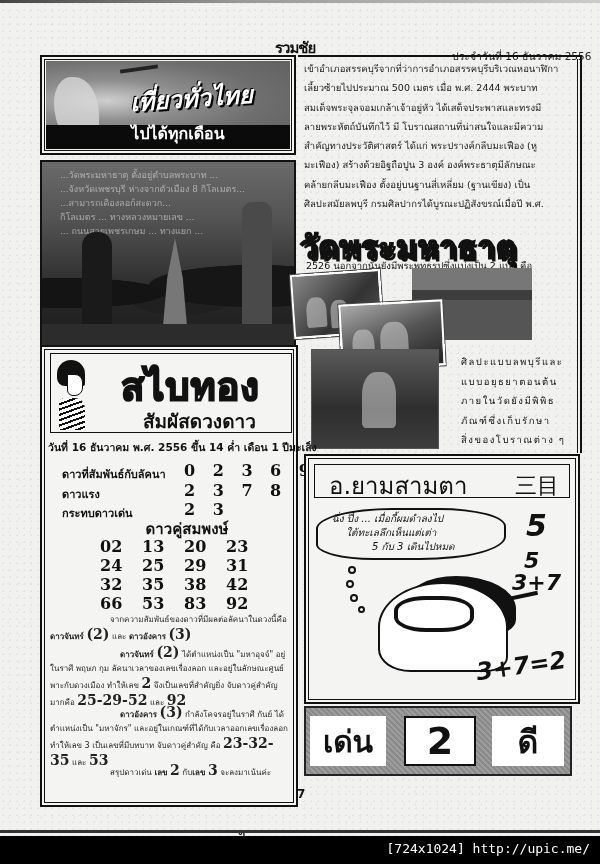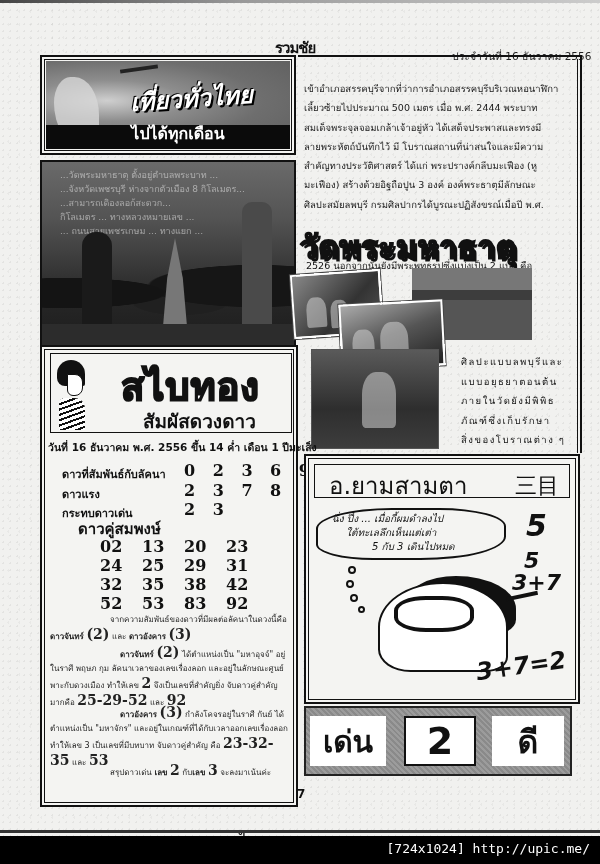--- a/index.html
+++ b/index.html
@@ -55,33 +55,33 @@
   .saithong .inner-hdr { position: absolute; left: 8px; top: 6px; width: 242px; height: 80px; border: 1px solid #111; }
   .saithong .girl { position: absolute; left: 6px; top: 6px; width: 34px; height: 70px; }
   .saithong .girl .hair { position: absolute; left: 0; top: 0; width: 28px; height: 26px; background: #111; border-radius: 14px 14px 2px 8px; }
   .saithong .girl .face { position: absolute; left: 10px; top: 14px; width: 16px; height: 22px; border: 1px solid #111; border-radius: 0 8px 8px 6px; background: #fff; }
   .saithong .girl .shirt { position: absolute; left: 2px; top: 38px; width: 26px; height: 32px; background: repeating-linear-gradient(160deg,#111 0 2px,#fff 2px 5px); border-radius: 6px 10px 0 0; }
   .saithong .logo { position: absolute; left: 70px; top: 2px; font-size: 38px; font-weight: bold; color: #fff; -webkit-text-stroke: 2px #111; letter-spacing: 1px; }
   .saithong .logo-sub { position: absolute; left: 92px; top: 52px; font-size: 19px; font-weight: bold; color: #111; }
   .saithong .dateline { position: absolute; left: 6px; top: 92px; font-size: 10.5px; font-weight: bold; white-space: nowrap; }
   .saithong .row { position: absolute; left: 20px; font-size: 11px; font-weight: bold; white-space: nowrap; }
   .saithong .row .num { position: absolute; left: 122px; top: -4px; font-family: "DejaVu Serif", serif; font-size: 16px; font-weight: bold; letter-spacing: 6px; }
-  .saithong .pairs-title { position: absolute; left: 0; right: 0; top: 162px; font-size: 15px; font-weight: bold; padding-left: 36px; }
+  .saithong .pairs-title { position: absolute; left: 0; right: 0; top: 162px; text-align: center; font-size: 15px; font-weight: bold; padding-left: 36px; }
   .saithong .pairs { position: absolute; left: 58px; top: 183px; width: 168px; display: grid; grid-template-columns: repeat(4, 42px); row-gap: 1px; }
   .saithong .pairs span { font-family: "DejaVu Serif", serif; font-weight: bold; font-size: 16px; line-height: 18px; }
   .saithong .para { position: absolute; left: 8px; right: 6px; font-size: 8px; line-height: 14px; color: #222; }
   .saithong .para b { font-weight: bold; }
   .saithong .big { font-family: "DejaVu Serif", serif; font-weight: bold; font-size: 14px; }
   .saithong .sign { position: absolute; right: 8px; top: 437px; font-size: 10px; white-space: nowrap; margin-top: 42px; }
   .saithong .sign .name { font-size: 17px; }
 
   
   .article-frame { position: absolute; left: 298px; top: 55px; width: 284px; height: 398px; border-right: 2px solid #111; border-top: 2px solid #111; }
   .article-frame::after { content:""; position:absolute; right:2px; top:2px; bottom:0; width:0; border-right: 1px solid #111; }
-  .article-text { position: absolute; left: 304px; top: 59px; width: 270px; font-size: 9.5px; line-height: 19.3px; color: #1a1a1a; text-align: justify; margin-top: 20px; }
+  .article-text { position: absolute; left: 304px; top: 59px; width: 270px; font-size: 9.5px; line-height: 19.3px; color: #1a1a1a; text-align: justify; }
   .article-text p { white-space: nowrap; overflow: hidden; }
   .wat-title { position: absolute; left: 300px; top: 222px; font-size: 31px; font-weight: bold; color: #fff; -webkit-text-stroke: 2px #111; letter-spacing: 1px; text-shadow: 3px 3px 0 #111; white-space: nowrap; }
   .article-line-after { position: absolute; left: 306px; top: 258px; font-size: 9.5px; white-space: nowrap; }
   .ph { position: absolute; border: 2px solid #fff; box-shadow: 0 0 0 1px #444; overflow: hidden; }
   .ph1 { left: 292px; top: 272px; width: 90px; height: 64px; transform: rotate(-4deg); background: linear-gradient(135deg,#888,#333 60%,#555); }
   .ph2 { left: 340px; top: 302px; width: 104px; height: 66px; transform: rotate(-3deg); background: linear-gradient(160deg,#aaa,#555 50%,#222); }
   .ph3 { left: 412px; top: 268px; width: 120px; height: 72px; border: none; box-shadow: none; background: linear-gradient(180deg,#777 0 30%,#3d3d3d 30% 45%,#555 45% 100%); }
   .ph4 { left: 312px; top: 350px; width: 126px; height: 98px; border: none; box-shadow: 0 0 0 1px #555; background: linear-gradient(180deg,#5a5a5a,#2e2e2e 60%,#3d3d3d); }
   .ph .fig { position: absolute; background: rgba(210,210,210,.55); border-radius: 40% 40% 10% 10%; }
 
@@ -144,20 +144,21 @@
   </div>
 
   <div class="article-frame"></div>
   <div class="article-text">
     <p>เข้าอำเภอสรรคบุรีจากที่ว่าการอำเภอสรรคบุรีบริเวณหอนาฬิกา</p>
     <p>เลี้ยวซ้ายไปประมาณ 500 เมตร เมื่อ พ.ศ. 2444 พระบาท</p>
     <p>สมเด็จพระจุลจอมเกล้าเจ้าอยู่หัว ได้เสด็จประพาสและทรงมี</p>
     <p>ลายพระหัตถ์บันทึกไว้ มี โบราณสถานที่น่าสนใจและมีความ</p>
     <p>สำคัญทางประวัติศาสตร์ ได้แก่ พระปรางค์กลีบมะเฟือง (หู</p>
     <p>มะเฟือง) สร้างด้วยอิฐถือปูน 3 องค์ องค์พระธาตุมีลักษณะ</p>
+    <p>คล้ายกลีบมะเฟือง ตั้งอยู่บนฐานสี่เหลี่ยม (ฐานเขียง) เป็น</p>
     <p>ศิลปะสมัยลพบุรี กรมศิลปากรได้บูรณะปฏิสังขรณ์เมื่อปี พ.ศ.</p>
   </div>
   <div class="wat-title">วัดพระมหาธาตุ</div>
   <div class="article-line-after">2526 นอกจากนั้นยังมีพระพุทธรูปซึ่งแบ่งเป็น 2 แบบ คือ</div>
 
   <div class="ph ph3"></div>
   <div class="ph ph1">
     <div class="fig" style="left:12px;top:22px;width:20px;height:30px;"></div>
     <div class="fig" style="left:36px;top:26px;width:18px;height:28px;"></div>
   </div>
@@ -209,21 +210,21 @@
       <span>20</span>
       <span>23</span>
       <span>24</span>
       <span>25</span>
       <span>29</span>
       <span>31</span>
       <span>32</span>
       <span>35</span>
       <span>38</span>
       <span>42</span>
-      <span>52</span>
+      <span>66</span>
       <span>53</span>
       <span>83</span>
       <span>92</span>
     </div>
 
     <div class="para" style="top:266px; text-indent: 60px;">
       <span>จากความสัมพันธ์ของดาวที่มีผลต่อลัคนาในดวงนี้คือ </span><b>ดาวจันทร์</b>
       <span class="big">(2)</span><span> และ </span><b>ดาวอังคาร</b> <span class="big">(3)</span>
     </div>
     <div class="para" style="top:298px; text-indent: 70px;">

